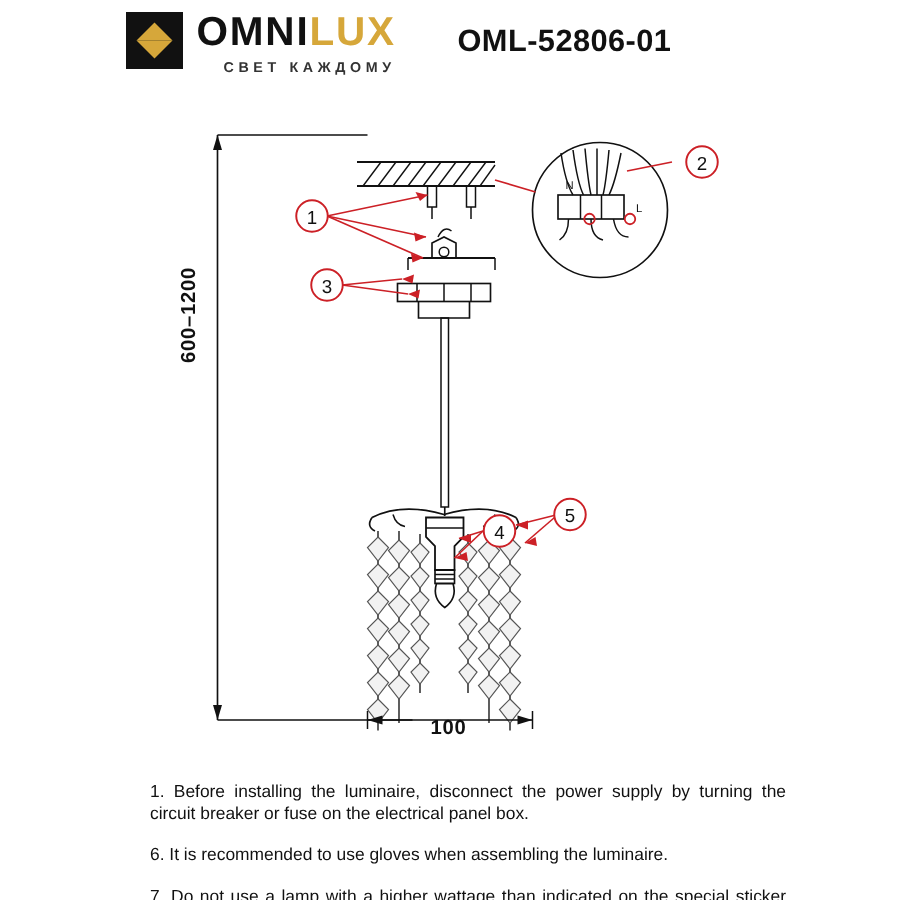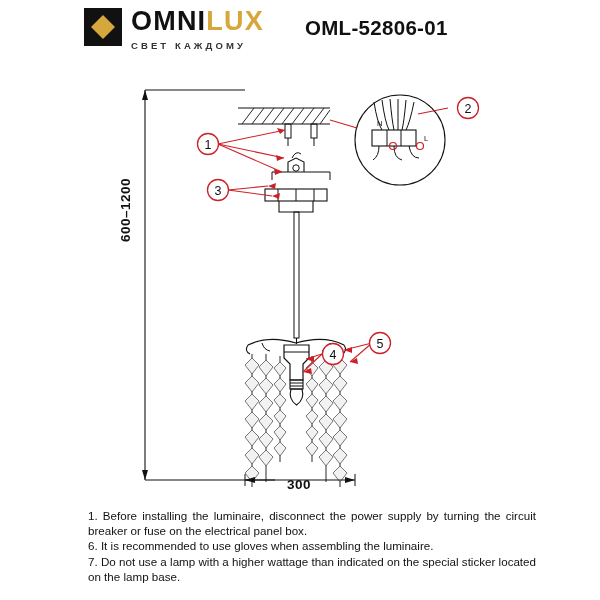--- a/index.html
+++ b/index.html
@@ -73,21 +73,21 @@
     letter-spacing: 1.2px;
   }
   .logo-word .omni { color: #111111; }
   .logo-word .lux { color: #d6a73a; }
   .logo-sub {
     margin-top: 6px;
     font-size: 9.5px;
     letter-spacing: 3.1px;
     color: #333333;
     font-weight: bold;
-    text-align: left;
+    text-align: right;
   }
   .sku {
     position: absolute;
     left: 305px;
     top: 16px;
     font-size: 20.5px;
     font-weight: bold;
     letter-spacing: 0.3px;
     color: #111111;
     text-align: center;
@@ -126,21 +126,21 @@
   .notes {
     position: absolute;
     left: 88px;
     top: 508px;
     width: 448px;
     font-size: 11.6px;
     line-height: 15.2px;
     color: #111111;
   }
   .notes p {
-    margin: 0;
+    margin: 12px;
     text-align: justify;
   }
 </style>
 </head>
 <body>
 
 <div class="page">
 
   <div class="header">
     <div class="logo-block">
@@ -350,21 +350,21 @@
           <text x="208" y="87">1</text>
           <text x="218" y="133">3</text>
           <text x="468" y="51">2</text>
           <text x="333" y="297">4</text>
           <text x="380" y="286">5</text>
         </g>
       </g>
     </svg>
 
     <div class="dim-label dim-vert">600–1200</div>
-    <div class="dim-label dim-horiz">300</div>
+    <div class="dim-label dim-horiz">100</div>
   </div>
 
   <div class="notes">
     <p>1. Before installing the luminaire, disconnect the power supply by turning the circuit breaker or fuse on the electrical panel box.</p>
     <p>6. It is recommended to use gloves when assembling the luminaire.</p>
     <p>7. Do not use a lamp with a higher wattage than indicated on the special sticker located on the lamp base.</p>
   </div>
 
 </div>
 

